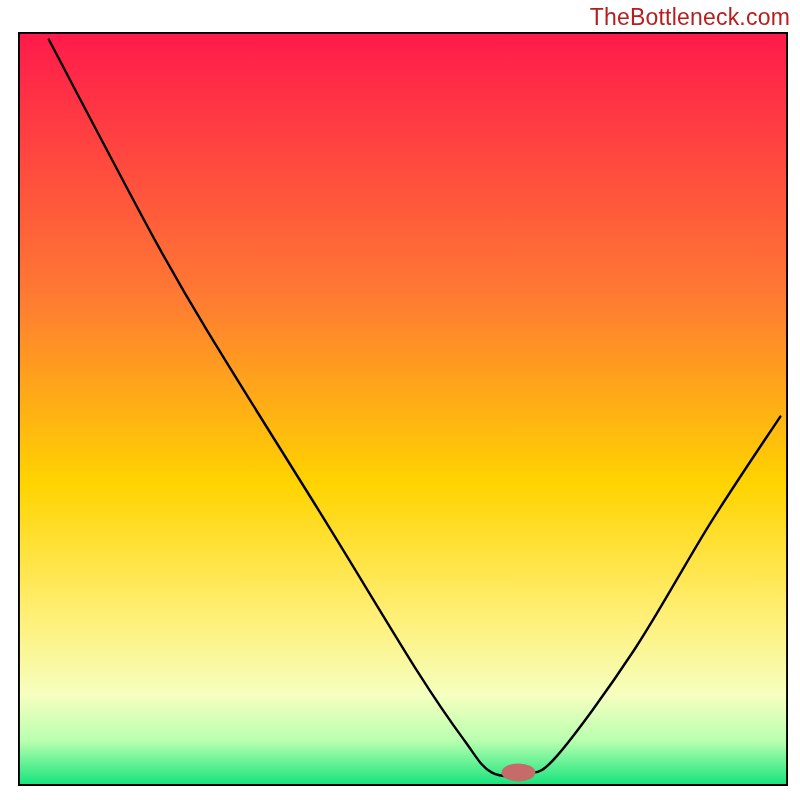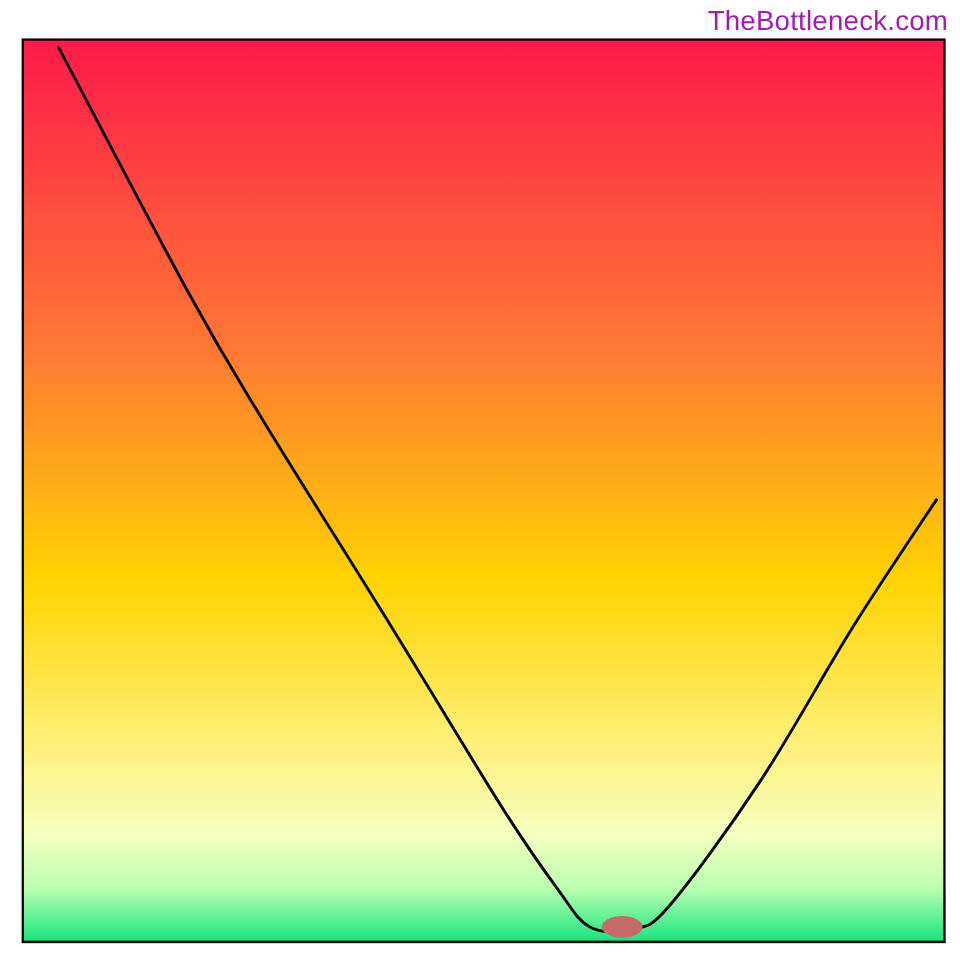--- a/index.html
+++ b/index.html
@@ -8,21 +8,21 @@
     background: #fff;
     width: 800px;
     height: 800px;
     position: relative;
     font-family: Arial, Helvetica, sans-serif;
   }
   .watermark {
     position: absolute;
     top: 4px;
     right: 10px;
-    color: #a21caf;
+    color: #b91c1c;
     font-size: 23px;
     font-weight: 400;
     letter-spacing: 0.2px;
     margin-left: 28px;
   }
   .plot-area {
     position: absolute;
     left: 18px;
     top: 32px;
     width: 770px;

